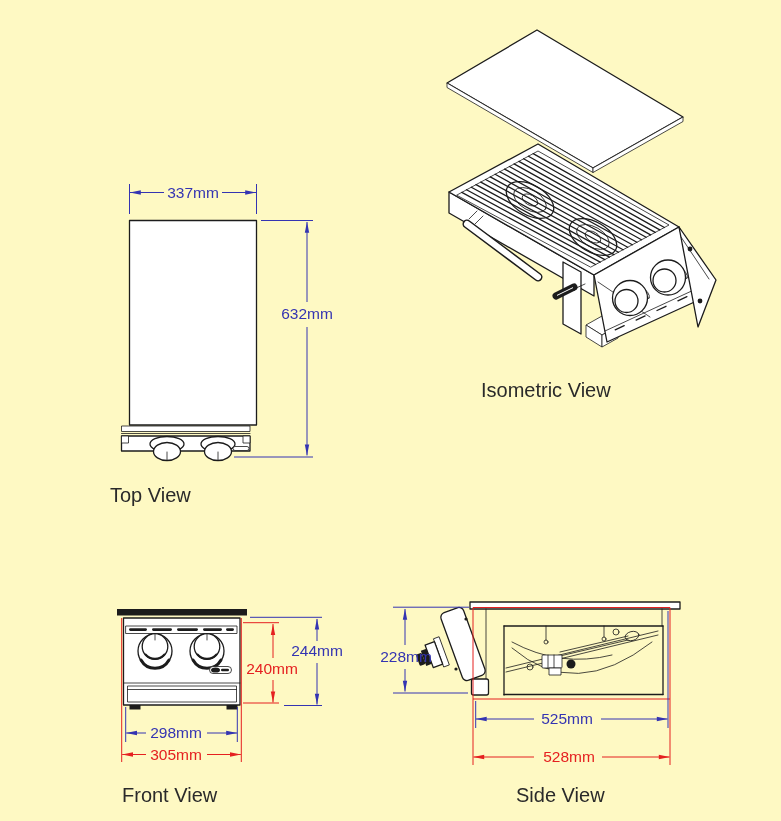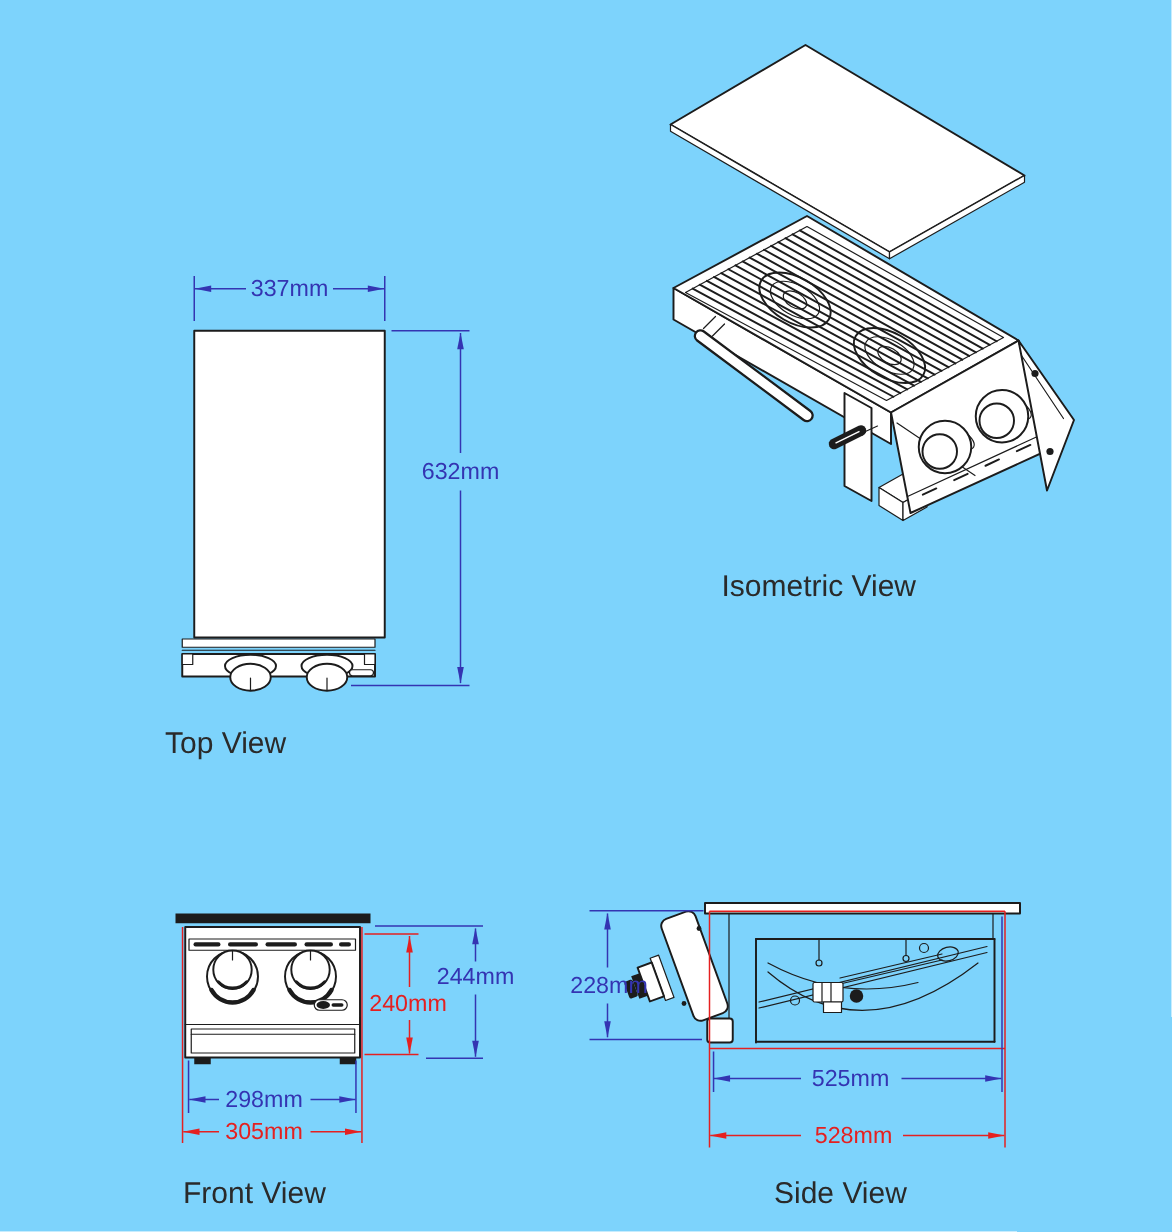--- a/index.html
+++ b/index.html
@@ -1,16 +1,16 @@
 <!DOCTYPE html>
 <html><head>
 <meta charset="utf-8">
 <style>
   html,body{margin:0;padding:0;background:#fff;}
-  .stage{position:relative;width:781px;height:821px;background:#7dd3fc;overflow:hidden;
+  .stage{position:relative;width:781px;height:821px;background:#fef9c3;overflow:hidden;
          font-family:"Liberation Sans",sans-serif;}
   svg{display:block;}
   
   .k  {fill:none;stroke:#1c1c1c;stroke-width:1.3;stroke-linejoin:round;stroke-linecap:round;}
   .kf {fill:#ffffff;stroke:#1c1c1c;stroke-width:1.3;stroke-linejoin:round;}
   .kd {fill:#1c1c1c;stroke:none;}
   .t  {stroke-width:.8;}
   .w2 {stroke-width:2;}
   .w3 {stroke-width:3;}
   

